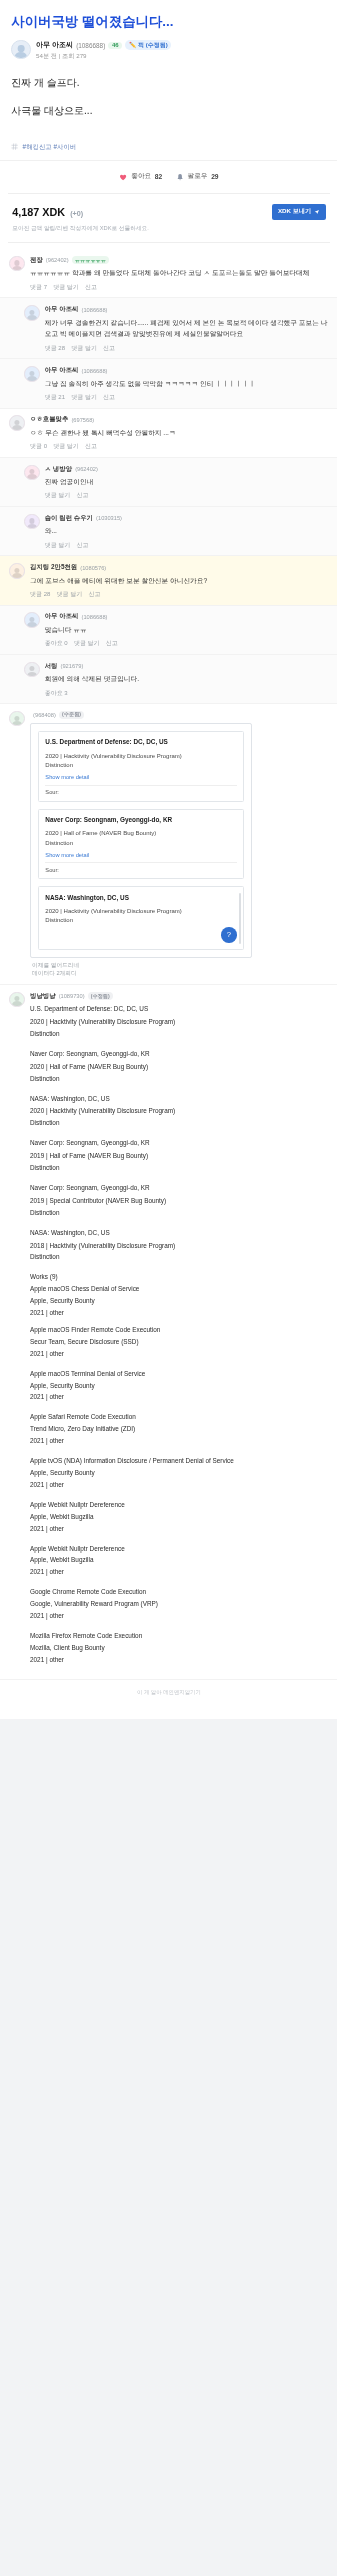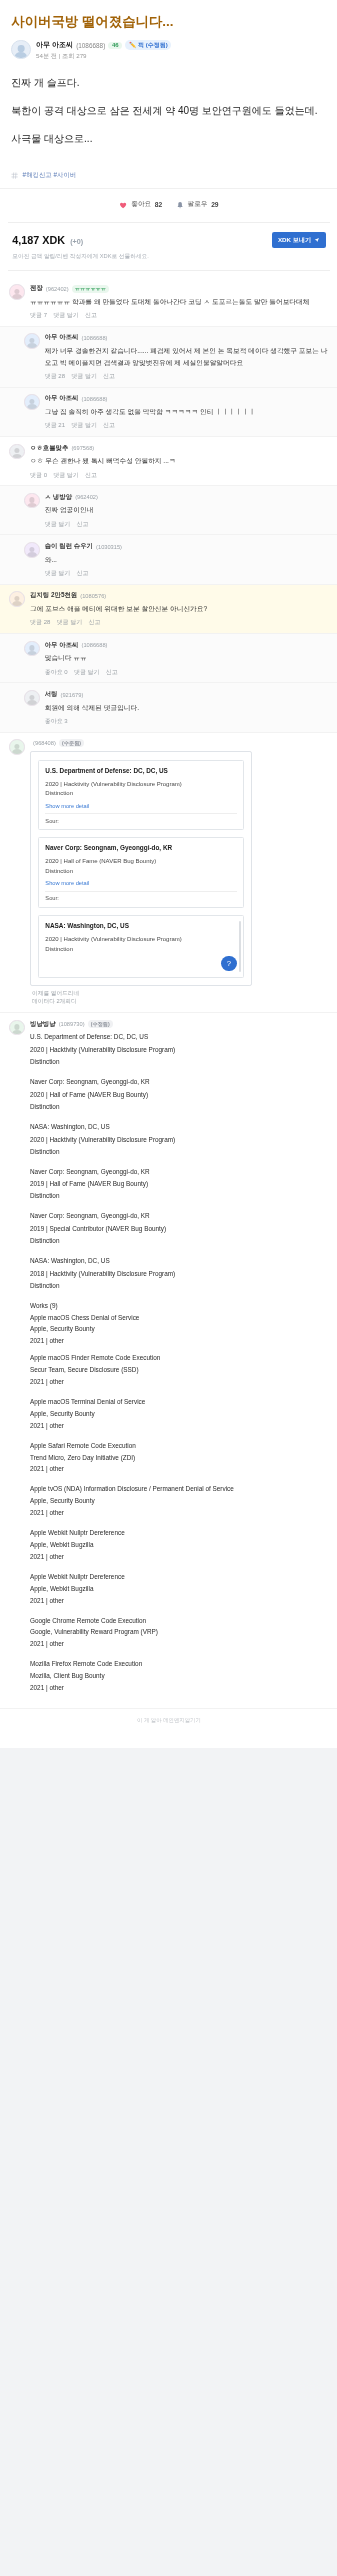--- a/index.html
+++ b/index.html
@@ -12,21 +12,21 @@
     -webkit-font-smoothing: antialiased;
   }
   .page { width: 338px; background:#fff; padding: 0 0 20.6px 0; position: relative; }
 
   
   .post-title {
     font-size: 13.4px;
     font-weight: 700;
     line-height: 1.35;
     padding: 13.4px 11.3px 7.2px 11.3px;
-    color: #a16207;
+    color: #1d4ed8;
   }
   .author-row {
     display:flex; align-items:flex-start; gap:5.2px;
     padding: 1px 11.3px 7.2px 11.3px;
   }
   .avatar {
     width: 19.6px; height: 19.6px; border-radius: 50%;
     background: #e7eef7; border: 0.5px solid #d8e2ee;
     flex: 0 0 19.6px; position: relative; overflow:hidden;
   }
@@ -165,21 +165,20 @@
         <span class="uid">(1086688)</span>
         <span class="chip">46</span>
         <span class="chip blue">✏️ 픽 (수정됨)</span>
       </div>
       <div class="sub-line">54분 전 | 조회 279</div>
     </div>
   </div>
 
   <div class="post-body">
     <p>진짜 개 슬프다.</p>
-    <p>북한이 공격 대상으로 삼은 전세계 약 40명 보안연구원에도 들었는데.</p>
     <p>사극물 대상으로...</p>
   </div>
 
   <div class="tag-row">
     <svg class="hash-icon" viewBox="0 0 16 16">
       <path d="M6 1 L5 15 M11 1 L10 15 M1 5 H15 M1 11 H15" stroke="#8a94a6" stroke-width="1.3" fill="none"></path>
     </svg>
     <span class="tag">#해킹신고 #사이버</span>
   </div>
 

